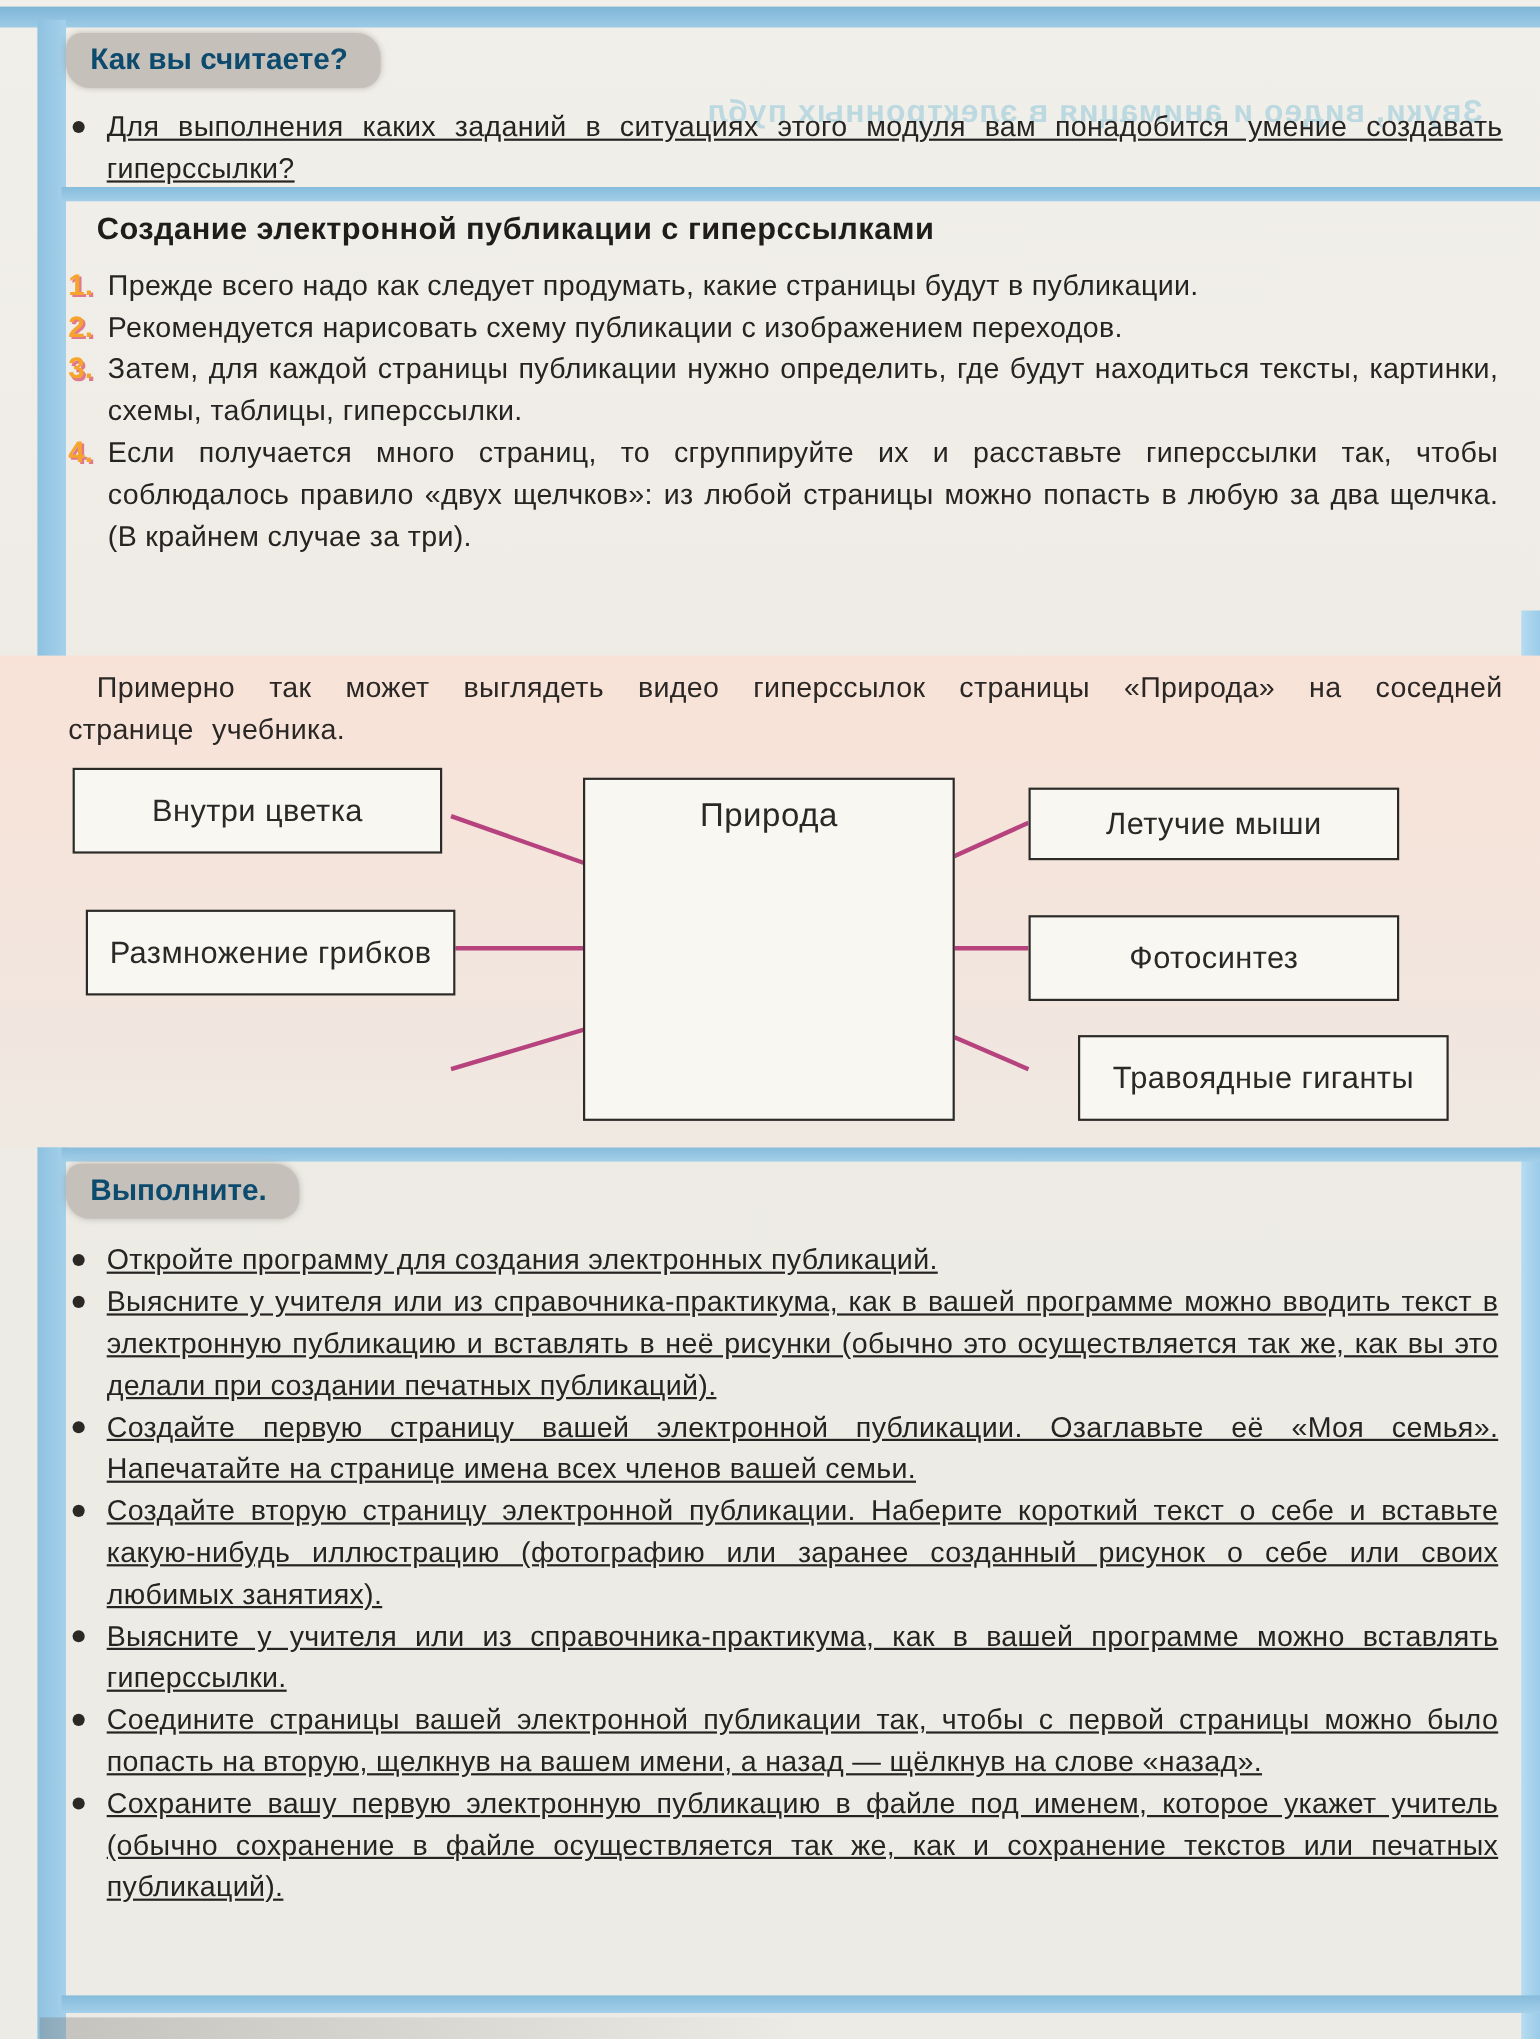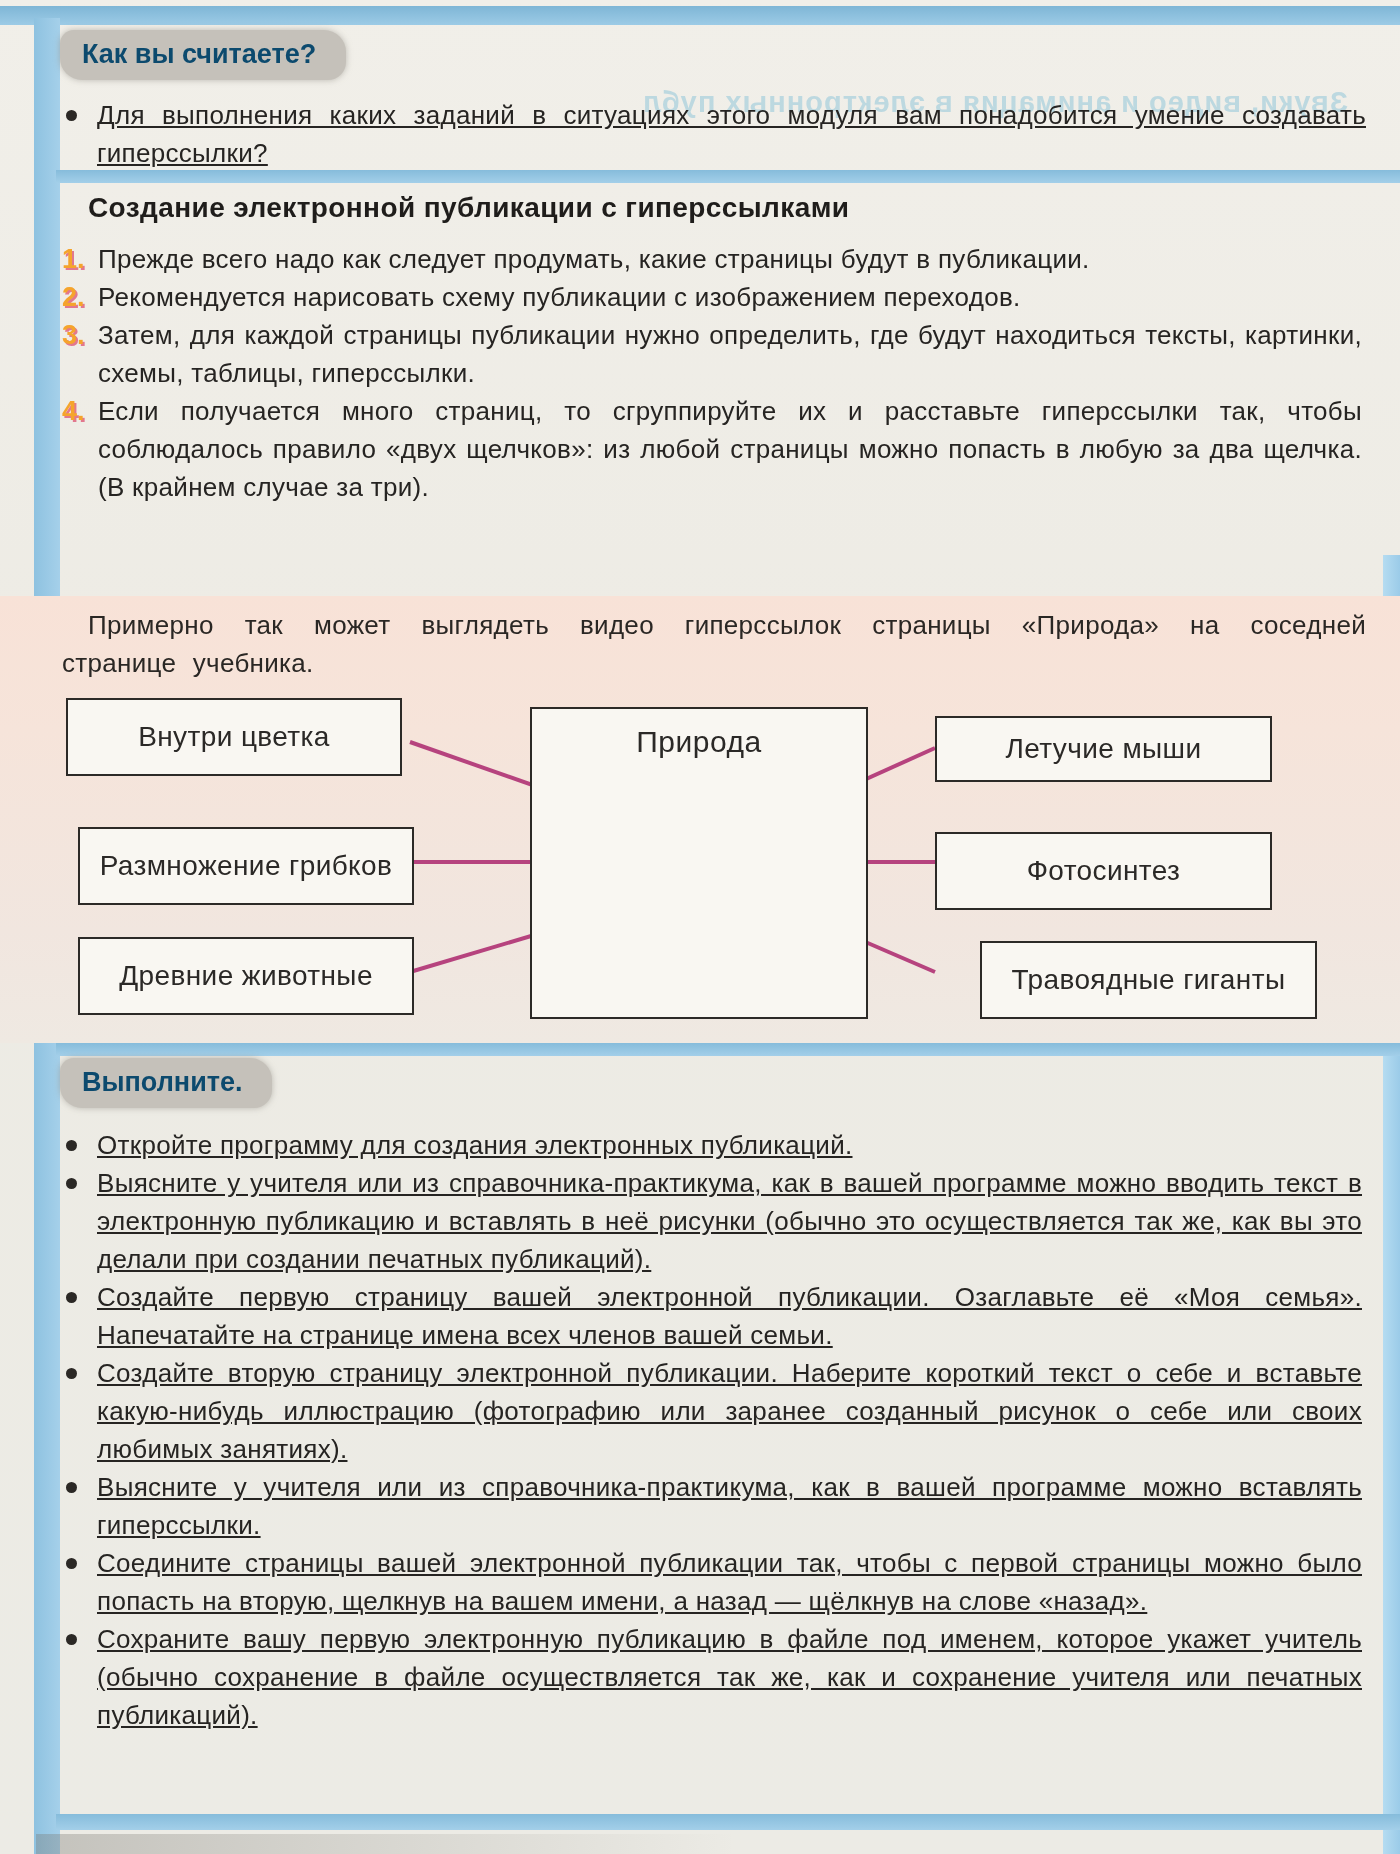--- a/index.html
+++ b/index.html
@@ -165,21 +165,20 @@
       <ellipse cx="613" cy="862" rx="47" ry="24"></ellipse>
       <ellipse cx="599" cy="914" rx="47" ry="24"></ellipse>
       <ellipse cx="800" cy="806" rx="47" ry="24"></ellipse>
       <ellipse cx="789" cy="862" rx="47" ry="24"></ellipse>
       <ellipse cx="801" cy="914" rx="47" ry="24"></ellipse>
     </g>
   </svg>
 
   <div class="node node-b1">Внутри цветка</div>
   <div class="node node-b2">Размножение грибков</div>
-  <div class="node node-b3">Древние животные</div>
 
   <div class="node-center">
     <div class="center-title">Природа</div>
   </div>
 
   <div class="node node-r1">Летучие мыши</div>
   <div class="node node-r2">Фотосинтез</div>
   <div class="node node-r3">Травоядные гиганты</div>
 
   <div class="badge badge-do">Выполните.</div>
@@ -204,17 +203,17 @@
     <div class="bullet-row">
       <span class="dot"></span>
       <span class="task-text">Выясните у учителя или из справочника-практикума, как в вашей программе можно вставлять гиперссылки.</span>
     </div>
     <div class="bullet-row">
       <span class="dot"></span>
       <span class="task-text">Соедините страницы вашей электронной публикации так, чтобы с первой страницы можно было попасть на вторую, щелкнув на вашем имени, а назад — щёлкнув на слове «назад».</span>
     </div>
     <div class="bullet-row">
       <span class="dot"></span>
-      <span class="task-text">Сохраните вашу первую электронную публикацию в файле под именем, которое укажет учитель (обычно сохранение в файле осуществляется так же, как и сохранение учителя или печатных публикаций).</span>
+      <span class="task-text">Сохраните вашу первую электронную публикацию в файле под именем, которое укажет учитель (обычно сохранение в файле осуществляется так же, как и сохранение текстов или печатных публикаций).</span>
     </div>
   </div>
 
 </div>
 
 </body></html>

